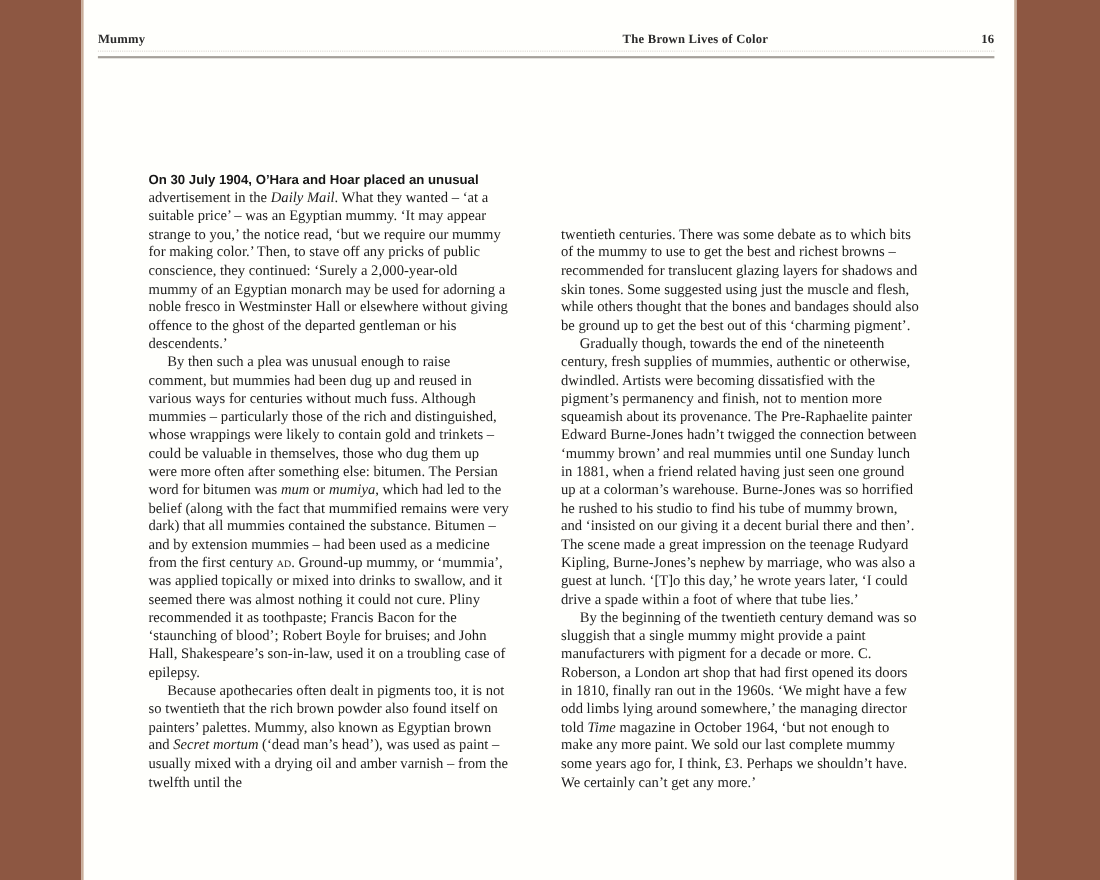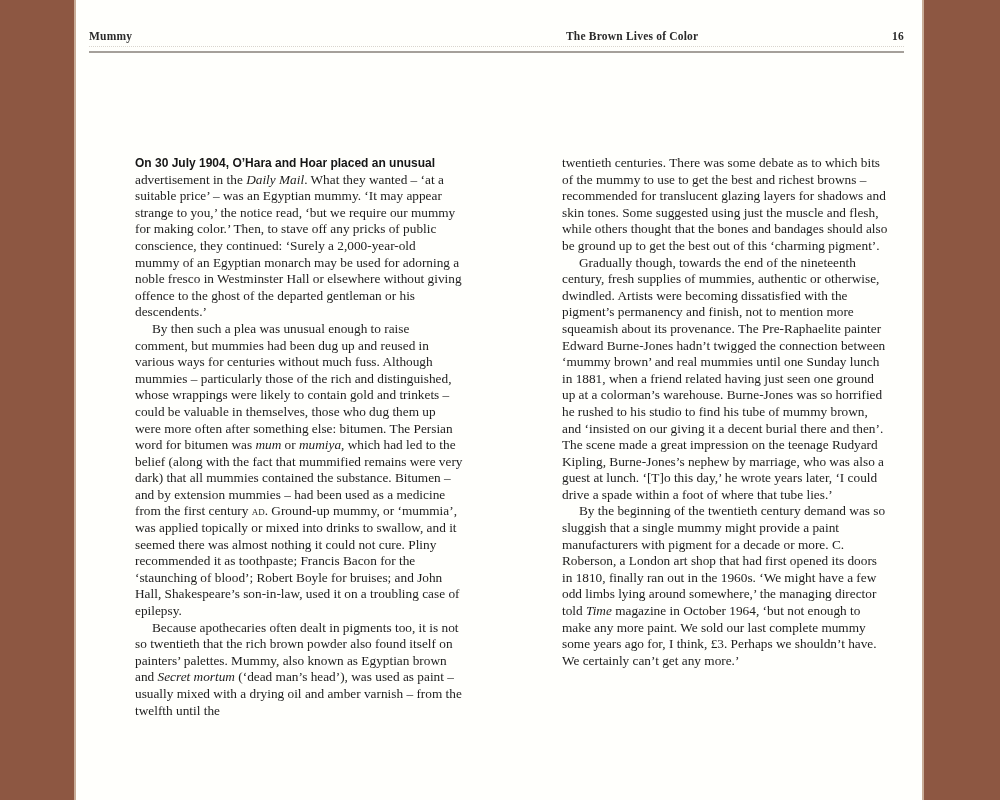--- a/index.html
+++ b/index.html
@@ -57,21 +57,22 @@
     font-size: 37px;
     font-weight: 400;
     color: #141414;
     letter-spacing: 0.3px;
   }
   .columns {
     position: absolute;
     top: 155px;
     left: 59px;
     display: flex;
-    gap: 99px;
+    gap: 47px;
+    align-items: flex-end;
   }
   .col {
     width: 328px;
     font-size: 13.3px;
     line-height: 16.6px;
     color: var(--text, #1d1d1d);
     text-align: left;
   }
   .col p { margin: 0; }
   .col p.indent { text-indent: 17px; }

